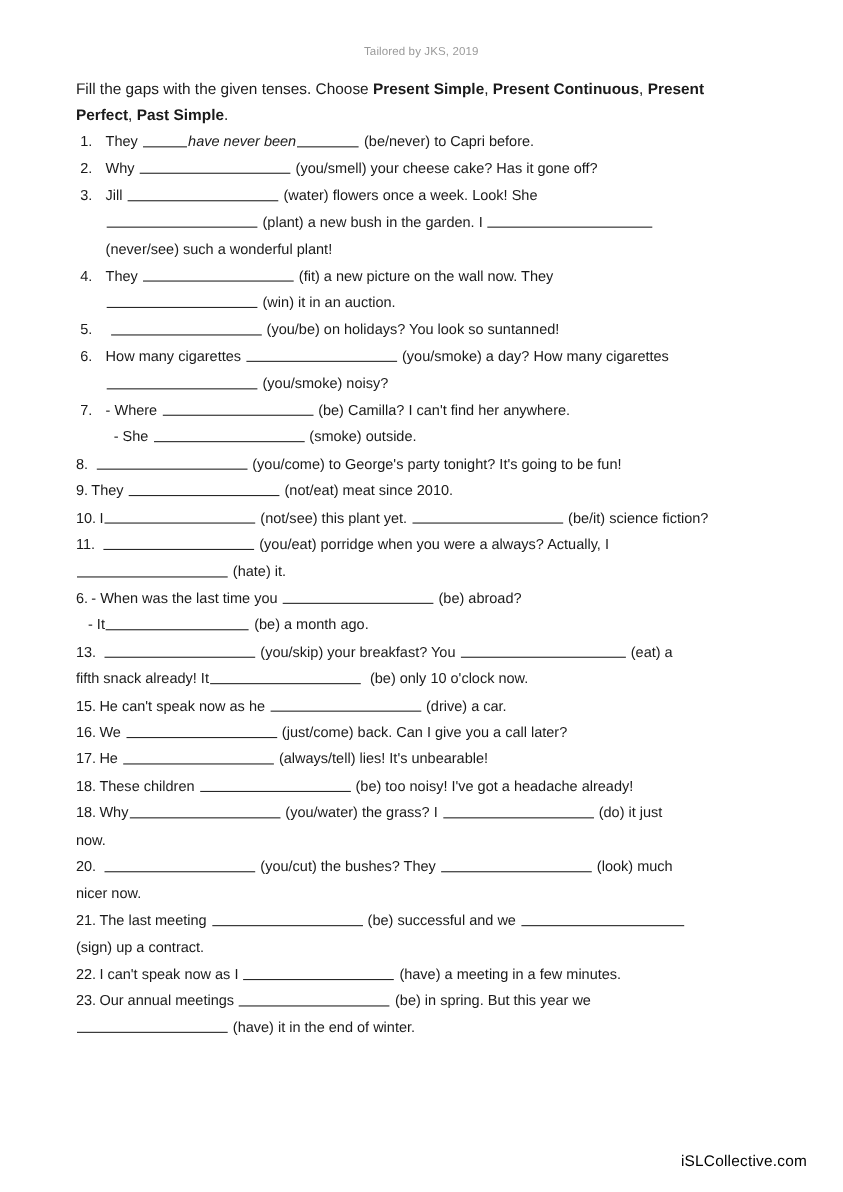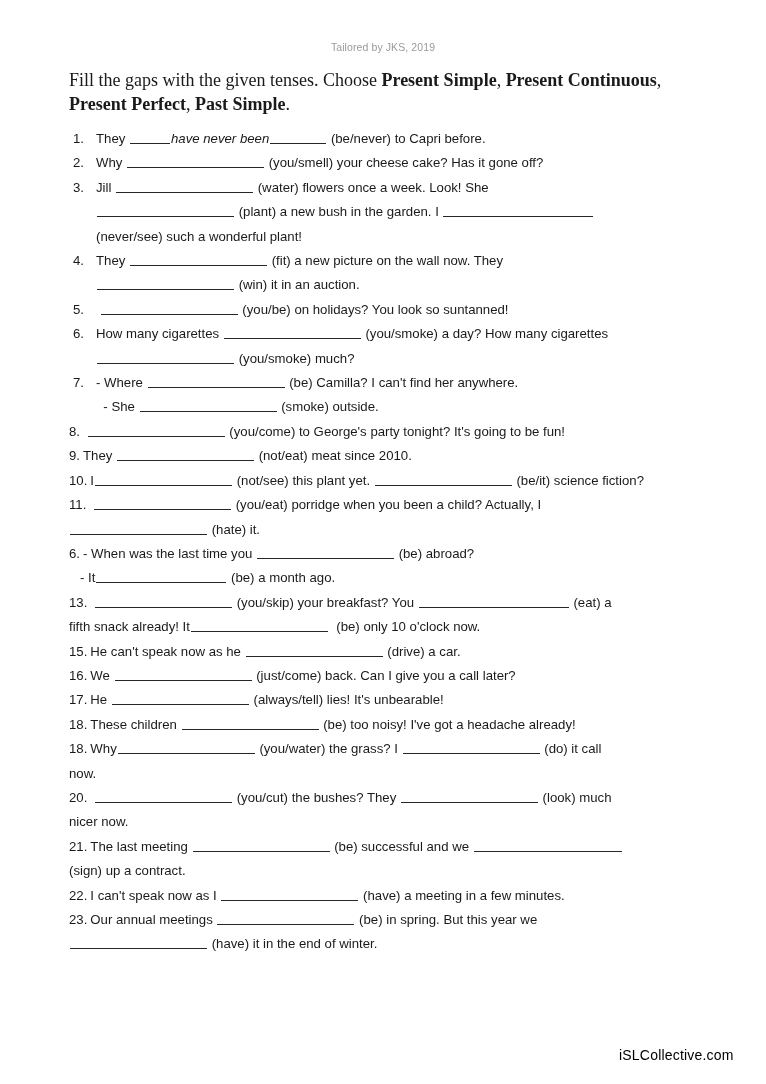--- a/index.html
+++ b/index.html
@@ -38,24 +38,23 @@
 
   
   .content {
     position: absolute;
     top: 68px;
     left: 69px;
     width: 625px;
   }
 
   .instructions {
-    font-size: 18px;
+    font-size: 14px;
     line-height: 24px;
-    margin-bottom: 11px;
-    font-family: Liberation Serif, serif;
+    margin-bottom: 1px;
   }
   .instructions b { font-weight: bold; }
 
   
   .ex-list {
     margin: 0;
     padding: 0;
     list-style: none;
   }
 
@@ -121,33 +120,33 @@
   <div class="content">
 
     <div class="instructions"><span class="seg-text">Fill the gaps with the given tenses. Choose </span><b class="seg-text">Present Simple</b><span class="seg-text">, </span><b class="seg-text">Present Continuous</b><span class="seg-text">, </span><b class="seg-text">Present Perfect</b><span class="seg-text">, </span><b class="seg-text">Past Simple</b><span class="seg-text">.</span></div>
 
     <ol class="ex-list">
         <li class="ex-item indented"><span class="num">1.</span><span class="seg-text">They </span><span class="blank" style="width: 40px;"></span><span class="answer">have never been</span><span class="blank" style="width: 56px;"></span><span class="seg-text"> (be/never) to Capri before.</span></li>
         <li class="ex-item indented"><span class="num">2.</span><span class="seg-text">Why </span><span class="blank" style="width: 137px;"></span><span class="seg-text"> (you/smell) your cheese cake? Has it gone off?</span></li>
         <li class="ex-item indented"><span class="num">3.</span><span class="seg-text">Jill </span><span class="blank" style="width: 137px;"></span><span class="seg-text"> (water) flowers once a week. Look! She</span><br><span class="blank" style="width: 137px;"></span><span class="seg-text"> (plant) a new bush in the garden. I </span><span class="blank" style="width: 150px;"></span><br><span class="seg-text">(never/see) such a wonderful plant!</span></li>
         <li class="ex-item indented"><span class="num">4.</span><span class="seg-text">They </span><span class="blank" style="width: 137px;"></span><span class="seg-text"> (fit) a new picture on the wall now. They</span><br><span class="blank" style="width: 137px;"></span><span class="seg-text"> (win) it in an auction.</span></li>
         <li class="ex-item indented"><span class="num">5.</span><span class="seg-text"> </span><span class="blank" style="width: 137px;"></span><span class="seg-text"> (you/be) on holidays? You look so suntanned!</span></li>
-        <li class="ex-item indented"><span class="num">6.</span><span class="seg-text">How many cigarettes </span><span class="blank" style="width: 137px;"></span><span class="seg-text"> (you/smoke) a day? How many cigarettes</span><br><span class="blank" style="width: 137px;"></span><span class="seg-text"> (you/smoke) much?</span></li>
+        <li class="ex-item indented"><span class="num">6.</span><span class="seg-text">How many cigarettes </span><span class="blank" style="width: 137px;"></span><span class="seg-text"> (you/smoke) a day? How many cigarettes</span><br><span class="blank" style="width: 137px;"></span><span class="seg-text"> (you/smoke) noisy?</span></li>
         <li class="ex-item indented"><span class="num">7.</span><span class="seg-text">- Where </span><span class="blank" style="width: 137px;"></span><span class="seg-text"> (be) Camilla? I can't find her anywhere.</span><br><span class="seg-text">  - She </span><span class="blank" style="width: 137px;"></span><span class="seg-text"> (smoke) outside.</span></li>
         <li class="ex-item flush"><span class="num">8.</span><span class="seg-text"> </span><span class="blank" style="width: 137px;"></span><span class="seg-text"> (you/come) to George's party tonight? It's going to be fun!</span></li>
         <li class="ex-item flush"><span class="num">9.</span><span class="seg-text">They </span><span class="blank" style="width: 137px;"></span><span class="seg-text"> (not/eat) meat since 2010.</span></li>
         <li class="ex-item flush"><span class="num">10.</span><span class="seg-text">I</span><span class="blank" style="width: 137px;"></span><span class="seg-text"> (not/see) this plant yet. </span><span class="blank" style="width: 137px;"></span><span class="seg-text"> (be/it) science fiction?</span></li>
-        <li class="ex-item flush"><span class="num">11.</span><span class="seg-text"> </span><span class="blank" style="width: 137px;"></span><span class="seg-text"> (you/eat) porridge when you been a child? Actually, I</span><br><span class="blank" style="width: 137px;"></span><span class="seg-text"> (hate) it.</span></li>
+        <li class="ex-item flush"><span class="num">11.</span><span class="seg-text"> </span><span class="blank" style="width: 137px;"></span><span class="seg-text"> (you/eat) porridge when you were a always? Actually, I</span><br><span class="blank" style="width: 137px;"></span><span class="seg-text"> (hate) it.</span></li>
         <li class="ex-item flush"><span class="num">6.</span><span class="seg-text">- When was the last time you </span><span class="blank" style="width: 137px;"></span><span class="seg-text"> (be) abroad?</span><br><span class="seg-text">   - It</span><span class="blank" style="width: 130px;"></span><span class="seg-text"> (be) a month ago.</span></li>
         <li class="ex-item flush"><span class="num">13.</span><span class="seg-text"> </span><span class="blank" style="width: 137px;"></span><span class="seg-text"> (you/skip) your breakfast? You </span><span class="blank" style="width: 150px;"></span><span class="seg-text"> (eat) a</span><br><span class="seg-text">fifth snack already! It</span><span class="blank" style="width: 137px;"></span><span class="seg-text">  (be) only 10 o'clock now.</span></li>
         <li class="ex-item flush"><span class="num">15.</span><span class="seg-text">He can't speak now as he </span><span class="blank" style="width: 137px;"></span><span class="seg-text"> (drive) a car.</span></li>
         <li class="ex-item flush"><span class="num">16.</span><span class="seg-text">We </span><span class="blank" style="width: 137px;"></span><span class="seg-text"> (just/come) back. Can I give you a call later?</span></li>
         <li class="ex-item flush"><span class="num">17.</span><span class="seg-text">He </span><span class="blank" style="width: 137px;"></span><span class="seg-text"> (always/tell) lies! It's unbearable!</span></li>
         <li class="ex-item flush"><span class="num">18.</span><span class="seg-text">These children </span><span class="blank" style="width: 137px;"></span><span class="seg-text"> (be) too noisy! I've got a headache already!</span></li>
-        <li class="ex-item flush"><span class="num">18.</span><span class="seg-text">Why</span><span class="blank" style="width: 137px;"></span><span class="seg-text"> (you/water) the grass? I </span><span class="blank" style="width: 137px;"></span><span class="seg-text"> (do) it call</span><br><span class="seg-text">now.</span></li>
+        <li class="ex-item flush"><span class="num">18.</span><span class="seg-text">Why</span><span class="blank" style="width: 137px;"></span><span class="seg-text"> (you/water) the grass? I </span><span class="blank" style="width: 137px;"></span><span class="seg-text"> (do) it just</span><br><span class="seg-text">now.</span></li>
         <li class="ex-item flush"><span class="num">20.</span><span class="seg-text"> </span><span class="blank" style="width: 137px;"></span><span class="seg-text"> (you/cut) the bushes? They </span><span class="blank" style="width: 137px;"></span><span class="seg-text"> (look) much</span><br><span class="seg-text">nicer now.</span></li>
         <li class="ex-item flush"><span class="num">21.</span><span class="seg-text">The last meeting </span><span class="blank" style="width: 137px;"></span><span class="seg-text"> (be) successful and we </span><span class="blank" style="width: 148px;"></span><br><span class="seg-text">(sign) up a contract.</span></li>
         <li class="ex-item flush"><span class="num">22.</span><span class="seg-text">I can't speak now as I </span><span class="blank" style="width: 137px;"></span><span class="seg-text"> (have) a meeting in a few minutes.</span></li>
         <li class="ex-item flush"><span class="num">23.</span><span class="seg-text">Our annual meetings </span><span class="blank" style="width: 137px;"></span><span class="seg-text"> (be) in spring. But this year we</span><br><span class="blank" style="width: 137px;"></span><span class="seg-text"> (have) it in the end of winter.</span></li>
       </ol>
 
   </div>
 
   <div class="footer-brand">iSLCollective.com</div>
 

